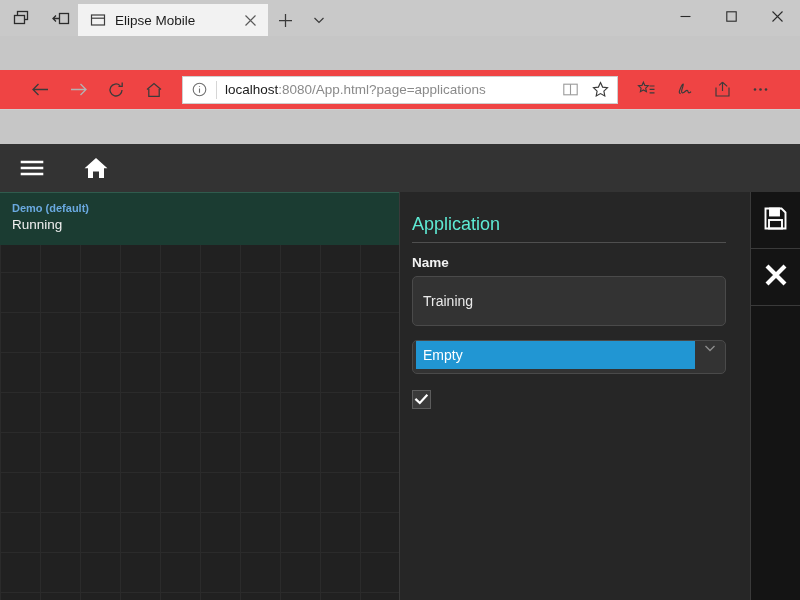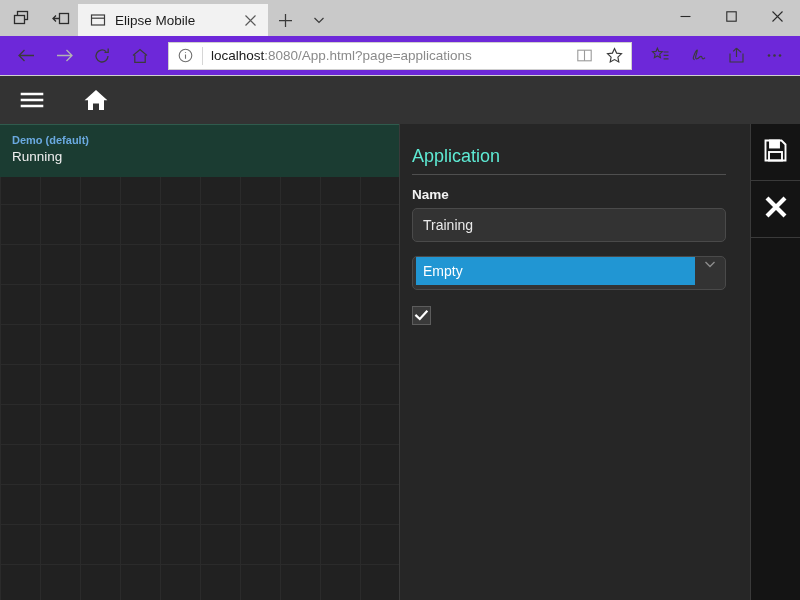--- a/index.html
+++ b/index.html
@@ -12,20 +12,21 @@
     background: #1e1e1e;
   }
 
   
   .browser {
     width: 800px;
     height: 600px;
     display: flex;
     flex-direction: column;
     background: #c6c6c6;
+    gap: 34px;
   }
 
   .titlebar {
     height: 36px;
     background: #c9c9c9;
     display: flex;
     align-items: flex-end;
     position: relative;
     flex: none;
   }
@@ -83,24 +84,24 @@
   }
   .wc {
     width: 46px; height: 32px;
     display: flex; align-items: center; justify-content: center;
     color: #2a2a2a;
   }
 
   
   .navbar {
     height: 40px;
-    background: #6d28d9;
-    display: flex;
-    align-items: center;
-    padding: 0 8px;
+    background: #ef4444;
+    display: flex;
+    align-items: center;
+    padding: 0 22px;
     gap: 2px;
     flex: none;
     border-bottom: 1px solid #d0d0d0;
   }
   .navbtn {
     width: 36px; height: 32px;
     display: flex; align-items: center; justify-content: center;
     color: #3b3b3b;
   }
   .navbtn.disabled { color: #b3b3b3; }
@@ -227,21 +228,21 @@
     background: #4f4f4f;
     margin-bottom: 12px;
   }
   .field-label {
     color: #f2f2f2;
     font-size: 13.5px;
     font-weight: bold;
     margin-bottom: 6px;
   }
   .text-input {
-    height: 34px;
+    height: 50px;
     background: #333333;
     border: 1px solid #4a4a4a;
     border-radius: 5px;
     display: flex;
     align-items: center;
     padding: 0 10px;
     color: #eaeaea;
     font-size: 14px;
     margin-bottom: 14px;
   }

